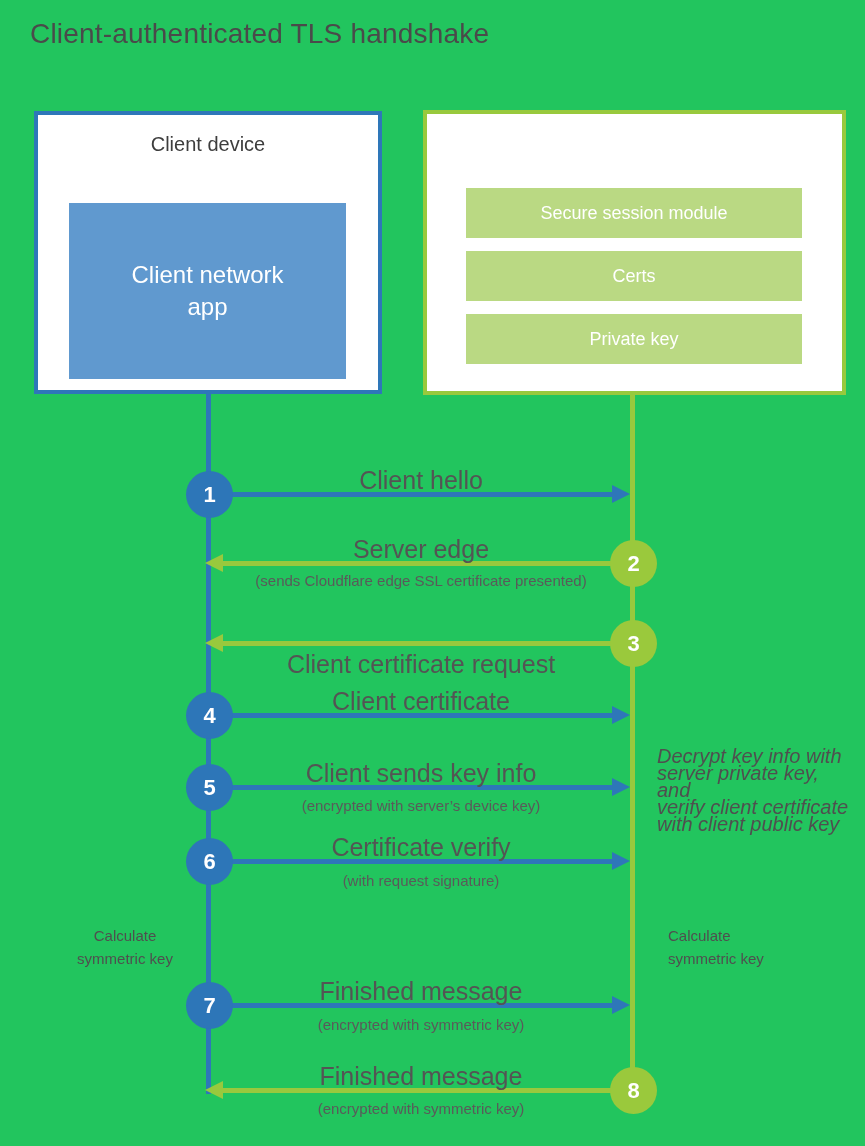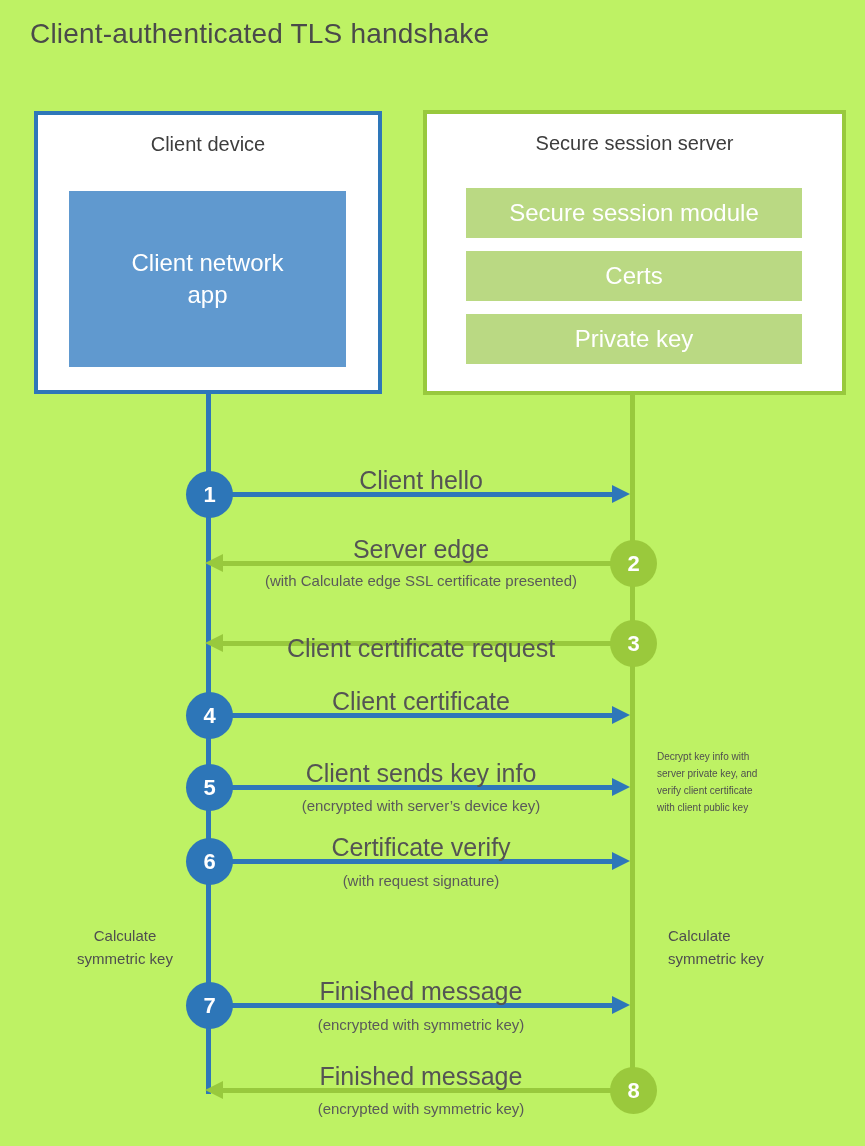--- a/index.html
+++ b/index.html
@@ -1,42 +1,42 @@
 <!DOCTYPE html>
 <html><head>
 <meta charset="utf-8">
 <style>
   * { margin:0; padding:0; box-sizing:border-box; }
   html,body { background:#ffffff; }
   body { font-family:"Liberation Sans", sans-serif; }
-  .canvas { position:relative; width:865px; height:1146px; background:#bef264; overflow:hidden; }
+  .canvas { position:relative; width:865px; height:1146px; background:#22c55e; overflow:hidden; }
 
   .diagram-title {
     position:absolute; left:30px; top:18px;
     font-size:28px; font-weight:300; color:#4a4a4a; letter-spacing:0.2px;
   }
 
   
   .box { position:absolute; background:#ffffff; }
   .box-client { left:34px; top:111px; width:348px; height:283px; border:4px solid #2e77b9; }
   .box-server { left:423px; top:110px; width:423px; height:285px; border:4px solid #98c93d; }
   .box-title { text-align:center; font-weight:normal; font-size:20px; color:#3d3d3d; margin-top:18px; }
 
   .client-app {
-    position:absolute; left:31px; top:76px; width:277px; height:176px;
+    position:absolute; left:31px; top:88px; width:277px; height:176px;
     background:#6099cf; color:#ffffff;
     display:flex; align-items:center; justify-content:center; text-align:center;
     font-size:24px; font-weight:300; line-height:1.35; white-space:pre-line;
   }
 
   .server-bars { position:absolute; left:39px; top:74px; width:336px; display:flex; flex-direction:column; gap:13px; }
   .server-bar {
     height:50px; background:#bad983; color:#ffffff;
     display:flex; align-items:center; justify-content:center;
-    font-size:24px; font-weight:300;
+    font-size:18px; font-weight:300;
   }
 
   
   .vline { position:absolute; width:5px; }
   .vline-client { left:206px; top:394px; height:700px; background:#2e77b9; }
   .vline-server { left:630px; top:395px; height:695px; background:#98c93d; }
 
   
   .hline { position:absolute; height:5px; }
   .hline.blue { background:#2e77b9; }
@@ -52,64 +52,63 @@
     display:flex; align-items:center; justify-content:center;
   }
   .circle.blue { background:#2d76b8; }
   .circle.green { background:#9ac93c; }
 
   
   .step-label { position:absolute; left:211px; width:420px; text-align:center; font-size:25px; color:#545454; }
   .step-sub   { position:absolute; left:211px; width:420px; text-align:center; font-size:15px; color:#5a5a5a; }
 
   .note { position:absolute; font-size:15px; color:#4f4f4f; white-space:pre-line; }
-  .note-decrypt { left:657px; top:748px; width:200px; font-size:10px; line-height:17px; }
+  .note-decrypt { left:657px; top:748px; width:200px; font-size:20px; line-height:17px;font-style:italic; }
   .note-calc-left { left:55px; top:924px; width:140px; text-align:center; line-height:23px; }
   .note-calc-right { left:668px; top:924px; width:150px; text-align:left; line-height:23px; }
 </style>
 </head>
 <body>
 
 <div class="canvas">
 
   <div class="diagram-title">Client-authenticated TLS handshake</div>
 
   <div class="box box-client">
     <div class="box-title">Client device</div>
     <div class="client-app">Client network
 app</div>
   </div>
 
   <div class="box box-server">
-    <div class="box-title">Secure session server</div>
     <div class="server-bars">
       <div class="server-bar">Secure session module</div>
       <div class="server-bar">Certs</div>
       <div class="server-bar">Private key</div>
     </div>
   </div>
 
   <div class="vline vline-client"></div>
   <div class="vline vline-server"></div>
 
   <div class="hline blue" style="left:211px; top:492px; width:402px;"></div>
   <div class="ah ah-right" style="left:612px; top:485px;"></div>
   <div class="circle blue" style="left:186px; top:471px;">1</div>
   <div class="step-label" style="top:466px;">Client hello</div>
 
   <div class="hline green" style="left:223px; top:561px; width:407px;"></div>
   <div class="ah ah-left" style="left:205px; top:554px;"></div>
   <div class="circle green" style="left:610px; top:540px;">2</div>
   <div class="step-label" style="top:535px;">Server edge</div>
-  <div class="step-sub" style="top:572px;">(with Calculate edge SSL certificate presented)</div>
+  <div class="step-sub" style="top:572px;">(sends Cloudflare edge SSL certificate presented)</div>
 
   <div class="hline green" style="left:223px; top:641px; width:407px;"></div>
   <div class="ah ah-left" style="left:205px; top:634px;"></div>
   <div class="circle green" style="left:610px; top:620px;">3</div>
-  <div class="step-label" style="top:634px;">Client certificate request</div>
+  <div class="step-label" style="top:650px;">Client certificate request</div>
 
   <div class="hline blue" style="left:211px; top:713px; width:402px;"></div>
   <div class="ah ah-right" style="left:612px; top:706px;"></div>
   <div class="circle blue" style="left:186px; top:692px;">4</div>
   <div class="step-label" style="top:687px;">Client certificate</div>
 
   <div class="hline blue" style="left:211px; top:785px; width:402px;"></div>
   <div class="ah ah-right" style="left:612px; top:778px;"></div>
   <div class="circle blue" style="left:186px; top:764px;">5</div>
   <div class="step-label" style="top:759px;">Client sends key info</div>

